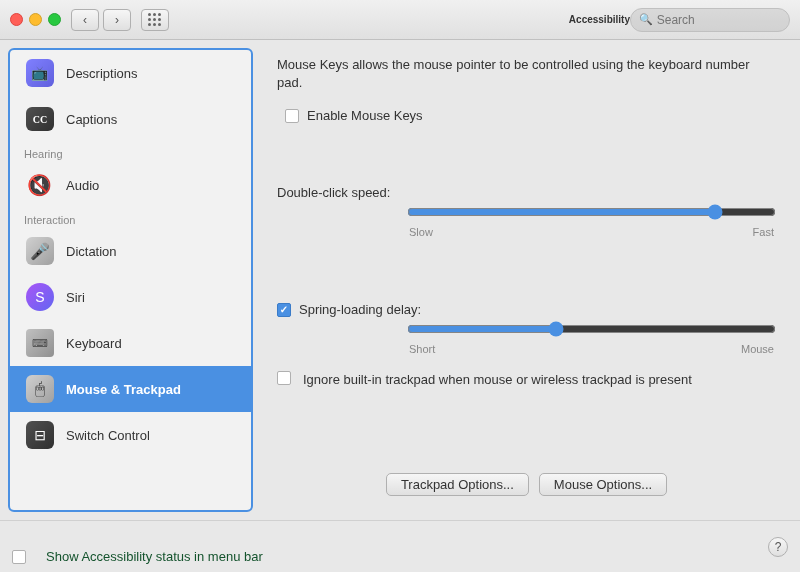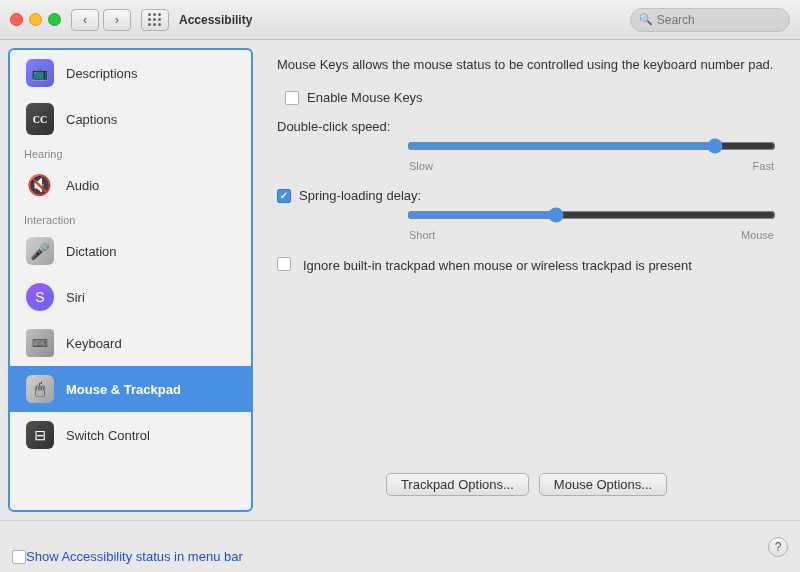--- a/index.html
+++ b/index.html
@@ -77,22 +77,22 @@
     }
     .grid-dot {
       width: 3px;
       height: 3px;
       background: #666;
       border-radius: 50%;
     }
 
     .titlebar-title {
       flex: 1;
-      text-align: left;
-      font-size: 12px;
+      text-align: right;
+      font-size: 10px;
       font-weight: 600;
       color: #333;
     }
 
     .search-box {
       display: flex;
       align-items: center;
       background: rgba(0,0,0,0.08);
       border: 1px solid #c0c0c0;
       border-radius: 12px;
@@ -169,21 +169,21 @@
     .icon-descriptions {
       background: linear-gradient(135deg, #8080ff, #6060dd);
       border-radius: 6px;
       width: 28px; height: 28px;
       display: flex; align-items: center; justify-content: center;
       color: white; font-size: 14px;
     }
     .icon-captions {
       background: linear-gradient(135deg, #505050, #303030);
       border-radius: 6px;
-      width: 28px; height: 32px;
+      width: 28px; height: 24px;
       display: flex; align-items: center; justify-content: center;
       color: white; font-size: 10px; font-weight: bold;
       font-family: serif;
     }
     .icon-audio {
       width: 28px; height: 28px;
       display: flex; align-items: center; justify-content: center;
       font-size: 20px;
     }
     .icon-dictation {
@@ -281,20 +281,21 @@
       border: 1px solid #b0b0b0;
       border-radius: 5px;
       padding: 3px 14px;
       font-size: 13px;
       cursor: pointer;
       color: #333;
     }
 
     .slider-full-section {
       margin-bottom: 16px;
+      margin-top: 48px;
     }
     .slider-header {
       display: flex;
       align-items: center;
       margin-bottom: 2px;
       gap: 8px;
     }
     .slider-title {
       font-size: 13px;
       color: #333;
@@ -325,23 +326,23 @@
       display: flex;
       align-items: center;
       padding: 8px 12px;
       background: #e8e8e8;
       border-top: 1px solid #d0d0d0;
       flex-shrink: 0;
     }
     .footer-checkbox-label {
       display: flex;
       align-items: center;
-      gap: 0;
-      font-size: 13px;
-      color: #1d4ed8;
+      gap: 20px;
+      font-size: 13px;
+      color: #14532d;
       cursor: pointer;
       margin-top: 20px;
     }
     .help-button {
       margin-left: auto;
       width: 20px;
       height: 20px;
       border-radius: 50%;
       background: linear-gradient(to bottom, #f6f6f6, #e0e0e0);
       border: 1px solid #b0b0b0;
@@ -460,21 +461,21 @@
     <div class="sidebar-item">
       <div class="sidebar-icon">
         <div class="icon-switch">⊟</div>
       </div>
       <span class="sidebar-item-label">Switch Control</span>
     </div>
   </div>
 
   <div class="right-panel">
 
-    <p class="description-text">Mouse Keys allows the mouse status to be controlled using the keyboard number pad.</p>
+    <p class="description-text">Mouse Keys allows the mouse pointer to be controlled using the keyboard number pad.</p>
 
     <div class="option-row space-between">
       <label class="checkbox-label">
         <div class="checkbox"></div>
         <span>Enable Mouse Keys</span>
       </label>
     </div>
 
     <div class="slider-full-section">
       <div class="slider-header">

